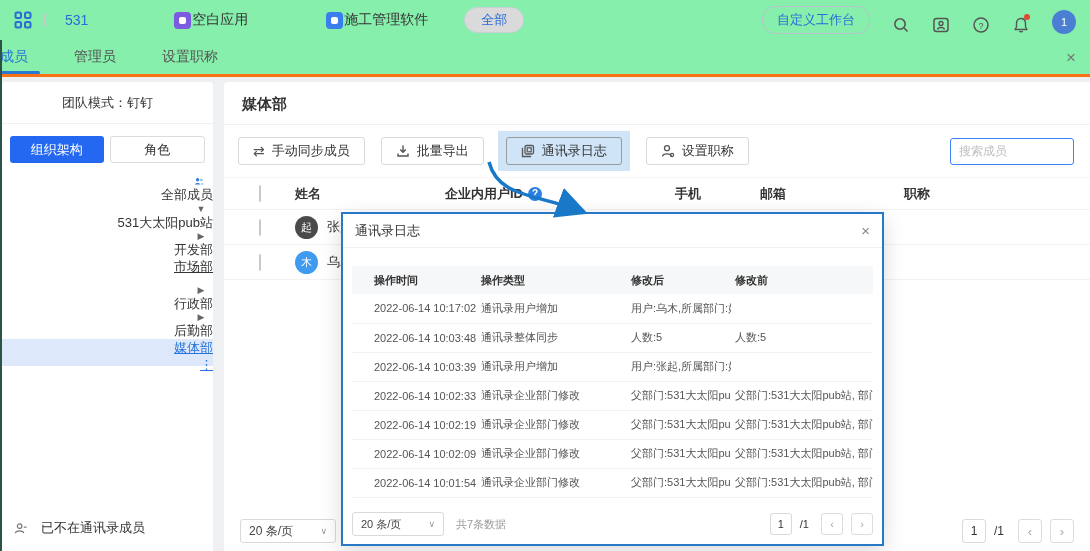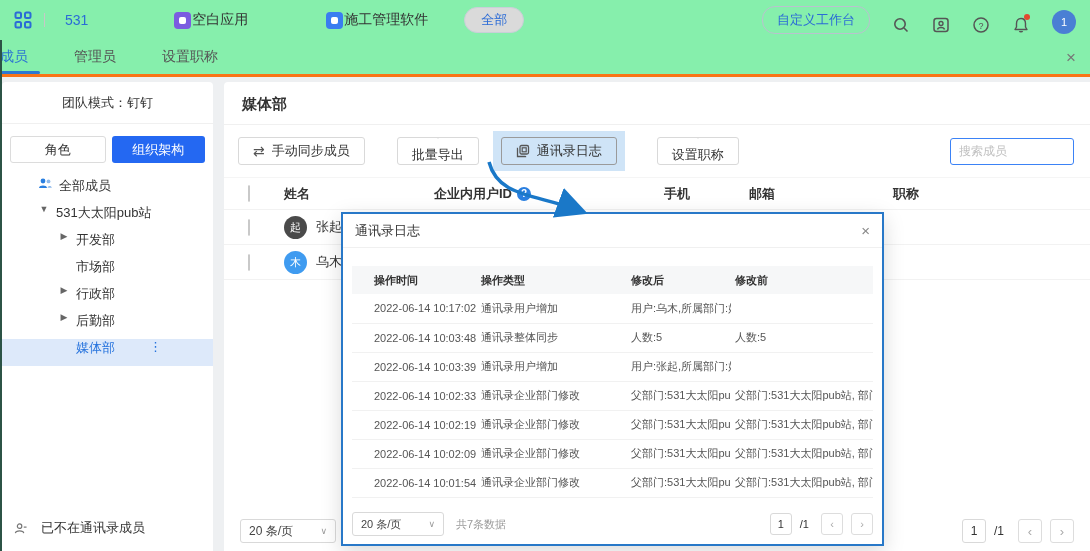--- a/index.html
+++ b/index.html
@@ -44,48 +44,48 @@
 
   
   .sidebar { position:absolute; top:82px; left:2px; bottom:0; width:211px; background:#fff; border-radius:4px 4px 0 0; }
   .team-mode { text-align:center; padding:12px 0 11px; font-size:13px; color:#333;
     border-bottom:1px solid #f0f0f0; }
   .view-btns { display:flex; gap:6px; padding:12px 8px 14px; }
   .vbtn { flex:1; height:27px; border-radius:3px; font-size:13px; display:flex; align-items:center; justify-content:center; cursor:default; }
   .vbtn.primary { background:#2468f2; color:#fff; }
   .vbtn.ghost { background:#fff; color:#333; border:1px solid #dcdcdc; }
   .tree { }
-  .tree-item { height:27px; display:flex; align-items:flex-start; font-size:13px; color:#333; cursor:default; }
+  .tree-item { height:27px; display:flex; align-items:flex-end; font-size:13px; color:#333; cursor:default;flex-direction:column; }
   .tree-item .arrow { width:12px; font-size:9px; color:#666; text-align:center; margin-right:6px; }
   .tree-item.lvl0 { padding-left:38px; }
   .tree-item.lvl1 { padding-left:56px; }
-  .tree-item.noarrow-lvl1 { padding-left:74px; }
+  .tree-item.noarrow-lvl1 { padding-left:74px;text-decoration:underline; }
   .tree-item.selected { background:#dde9fa; color:#2673dd; }
   .tree-item .more { margin-left:34px; color:#2673dd; font-size:13px; letter-spacing:0; }
   .ppl-ico { width:14px; height:13px; margin-right:7px; display:block; }
   .sb-footer { position:absolute; bottom:14px; left:12px; display:flex; align-items:center; gap:7px; font-size:13px; color:#333; }
 
   
   .main { position:absolute; top:82px; left:224px; right:0; bottom:0; background:#fff; border-radius:4px 0 0 0; }
   .main-title { font-size:15px; font-weight:bold; padding:13px 18px 10px; }
   .main-hr { border:none; border-top:1px solid #f0f0f0; margin:0; }
   .toolbar { display:flex; align-items:center; padding:12px 16px 12px 14px; }
   .tbtn { display:flex; align-items:center; gap:7px; height:28px; padding:0 14px;
     border:1px solid #d9d9d9; border-radius:3px; background:#fff; font-size:13px; color:#333; cursor:default; }
-  .tbtn + .tbtn, .tbtn-hl + .tbtn { margin-left:32px;flex-direction:column; }
+  .tbtn + .tbtn, .tbtn-hl + .tbtn { margin-left:16px; }
   .tbtn-hl { background:#cfe4f7; padding:6px 8px; margin:-6px 0 -6px 14px; }
   .tbtn-hl .tbtn { background:transparent; border-color:#9a9a9a; }
   .sync-glyph { font-size:14px; color:#555; }
   .search-box { margin-left:auto; width:124px; height:27px; border:1px solid #3b82f6; border-radius:3px;
     display:flex; align-items:center; padding:0 8px; }
   .search-box input { border:none; outline:none; flex:1; font-size:12px; color:#333; font-family:inherit; background:transparent; }
   .search-box input::placeholder { color:#c0c0c0; }
 
   .mtable { }
-  .mrow { display:flex; align-items:center; height:35px; border-bottom:1px solid #f2f2f2; padding-left:24px; }
+  .mrow { display:flex; align-items:center; height:35px; border-bottom:1px solid #f2f2f2; padding-left:35px; }
   .mrow.mhead { height:33px; border-top:1px solid #f5f5f5; font-weight:bold; }
   .c-check { width:36px; }
   .c-name { width:150px; display:flex; align-items:center; gap:9px; }
   .c-id { width:230px; display:flex; align-items:center; gap:5px; }
   .c-phone { width:85px; }
   .c-email { width:144px; }
   .c-title { flex:1; }
   .checkbox { width:14px; height:14px; border:1px solid #c9c9c9; border-radius:2px; background:#fff; }
   .qbadge { width:14px; height:14px; border-radius:50%; background:#2a7fe0; color:#fff; font-size:10px;
     display:flex; align-items:center; justify-content:center; }
@@ -187,22 +187,22 @@
       <div class="tab">设置职称</div>
     </div>
     <span class="nav-close">×</span>
   </div>
 
   <div class="edge-strip"></div>
 
   <div class="sidebar">
     <div class="team-mode">团队模式：钉钉</div>
     <div class="view-btns">
+      <div class="vbtn primary">组织架构</div>
       <div class="vbtn ghost">角色</div>
-      <div class="vbtn primary">组织架构</div>
     </div>
     <div class="tree">
       <div class="tree-item lvl0" style="padding-left:36px">
         <svg class="ppl-ico" viewBox="0 0 14 13">
           <circle cx="5" cy="4" r="2.4" fill="#2a7fe0"></circle>
           <path d="M1 11 C1.3 7.8 8.7 7.8 9 11 Z" fill="#2a7fe0"></path>
           <circle cx="10.5" cy="4.4" r="1.9" fill="#8fb9ea"></circle>
           <path d="M9.5 10.8 C10 8.4 13.5 8.6 13.8 10.8 Z" fill="#8fb9ea"></path>
         </svg>
         <span>全部成员</span>

